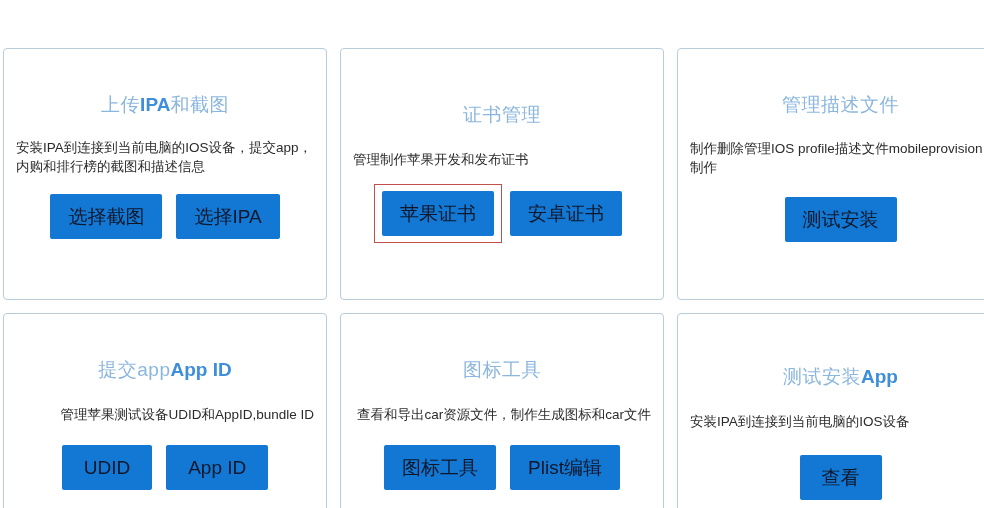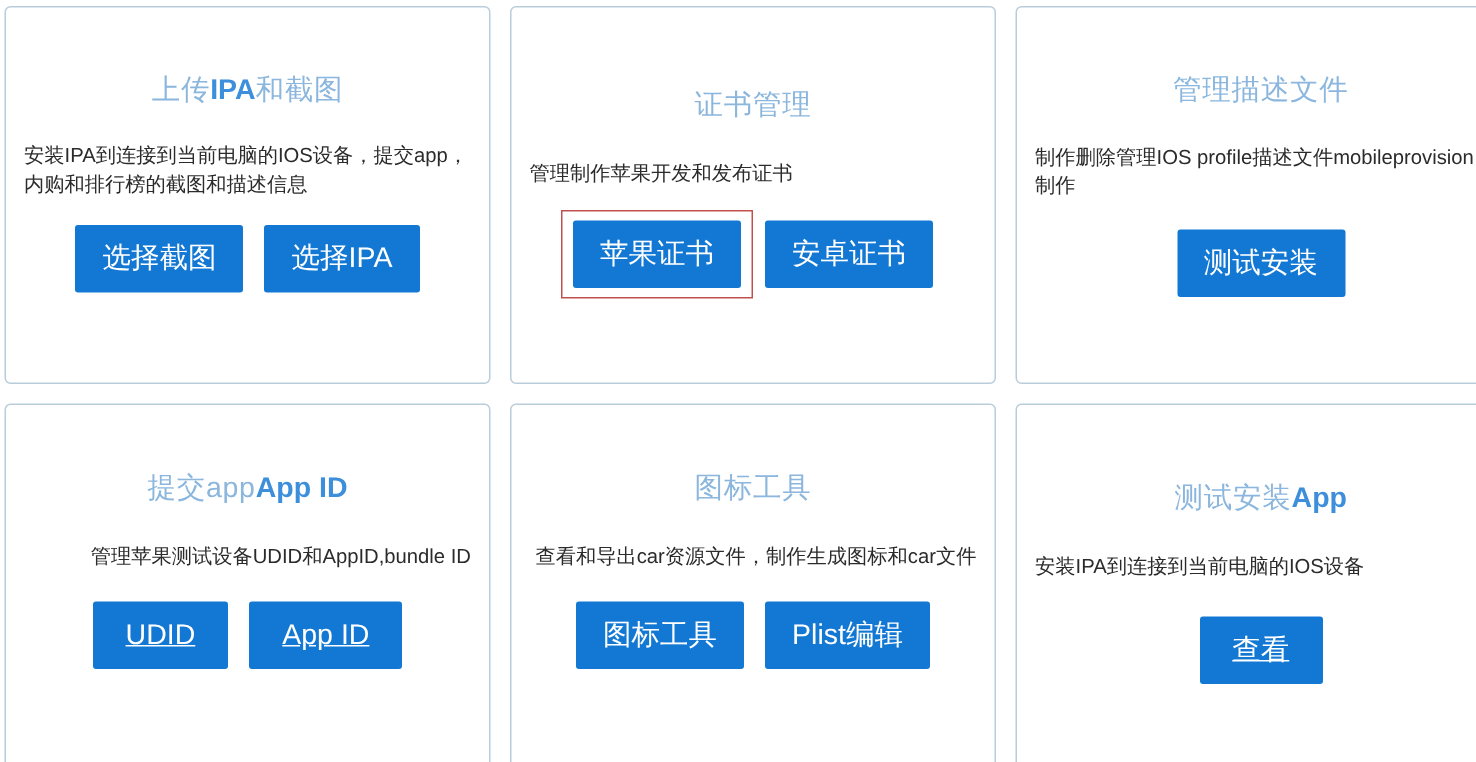--- a/index.html
+++ b/index.html
@@ -11,20 +11,21 @@
     height: 508px;
     overflow: hidden;
     font-family: "Liberation Sans", "DejaVu Sans", sans-serif;
   }
 
   .grid {
     position: relative;
     width: 984px;
     height: 364px;
     padding: 4px 0 0 3px;
+    margin-top: 44px;
   }
 
   .row {
     display: flex;
     gap: 13px;
     height: 252px;
   }
   .row + .row { margin-top: 13px; }
 
   .card {
@@ -65,32 +66,32 @@
 
   .btn-row {
     display: flex;
     gap: 14px;
     margin-top: 18px;
   }
   .btn-row.center { justify-content: center; }
 
   .btn {
     background: #1278d3;
-    color: #ffffff;
+    color: #0f172a;
     border: none;
     border-radius: 2px;
     font-size: 19px;
     line-height: 1;
     padding: 13px 18px;
     font-family: "Liberation Sans", "DejaVu Sans", sans-serif;
     cursor: pointer;
     white-space: nowrap;
     text-align: center;
   }
-  .btn.sm { padding: 13px 22px; text-decoration: underline; }
+  .btn.sm { padding: 13px 22px; }
 
   .btn-wrap { position: relative; display: inline-block; }
   .btn-wrap.highlighted::after {
     content: "";
     position: absolute;
     left: -8px;
     top: -7px;
     right: -8px;
     bottom: -7px;
     border: 1px solid #c0504d;

